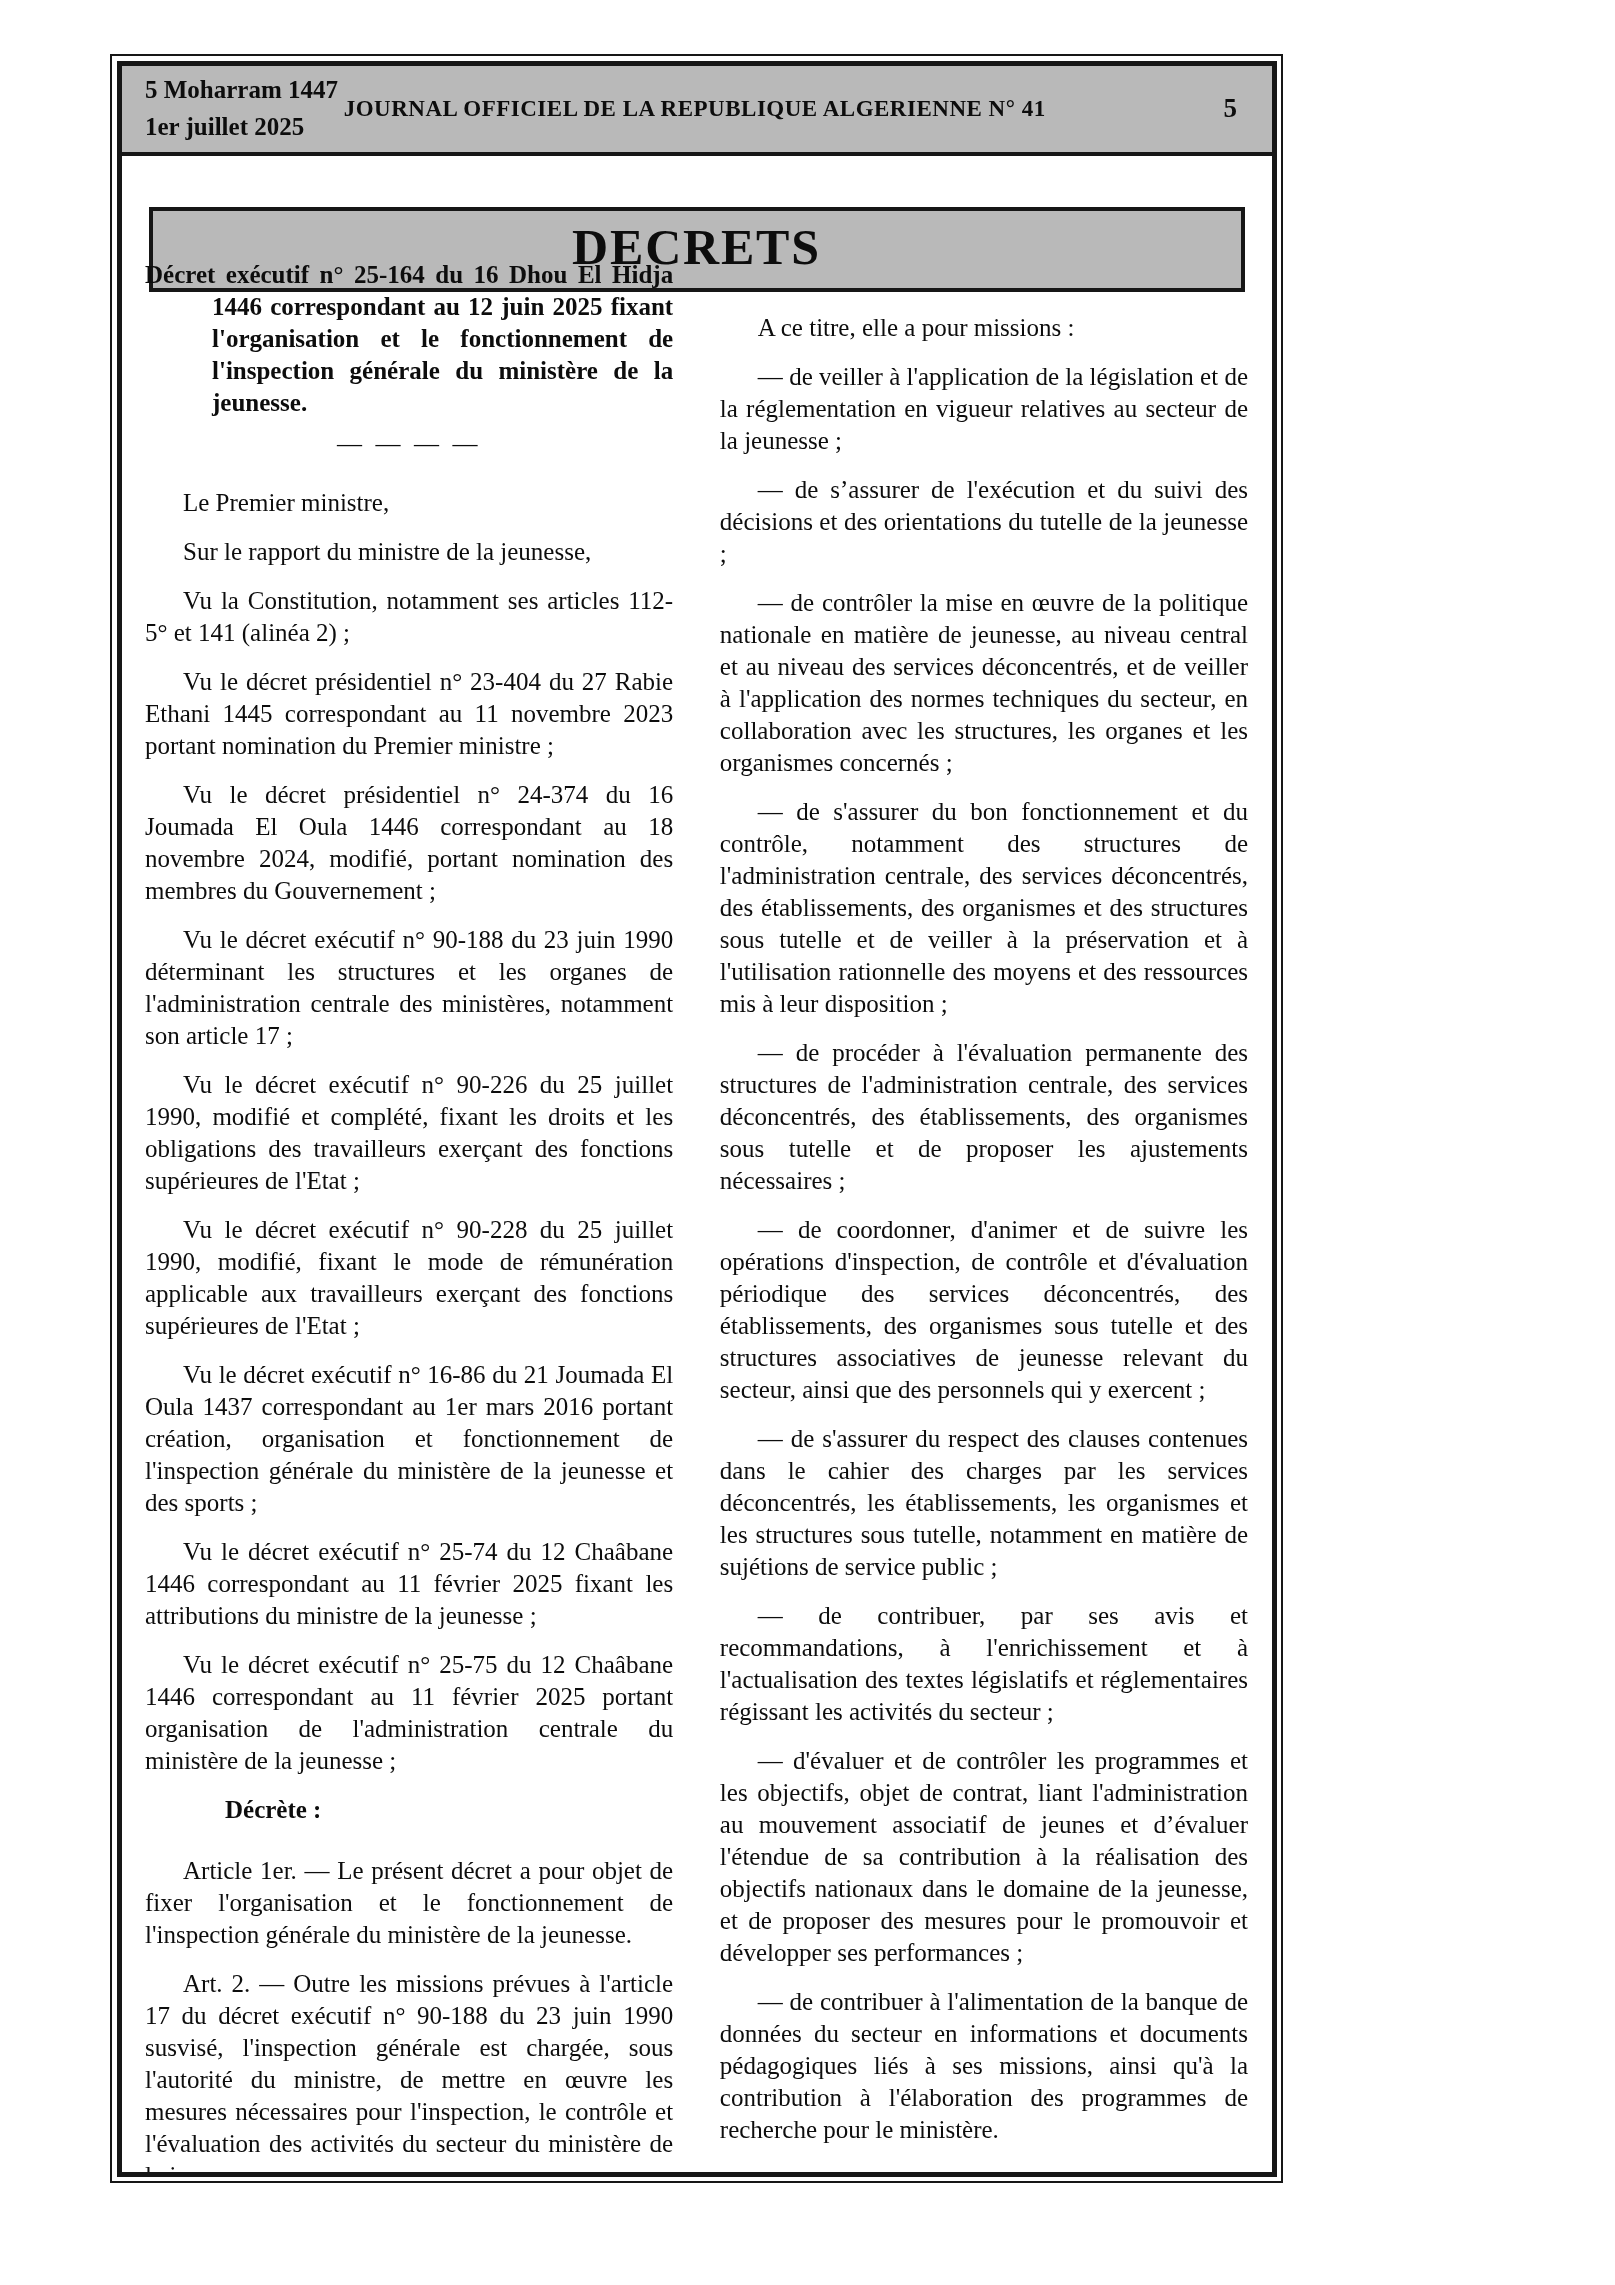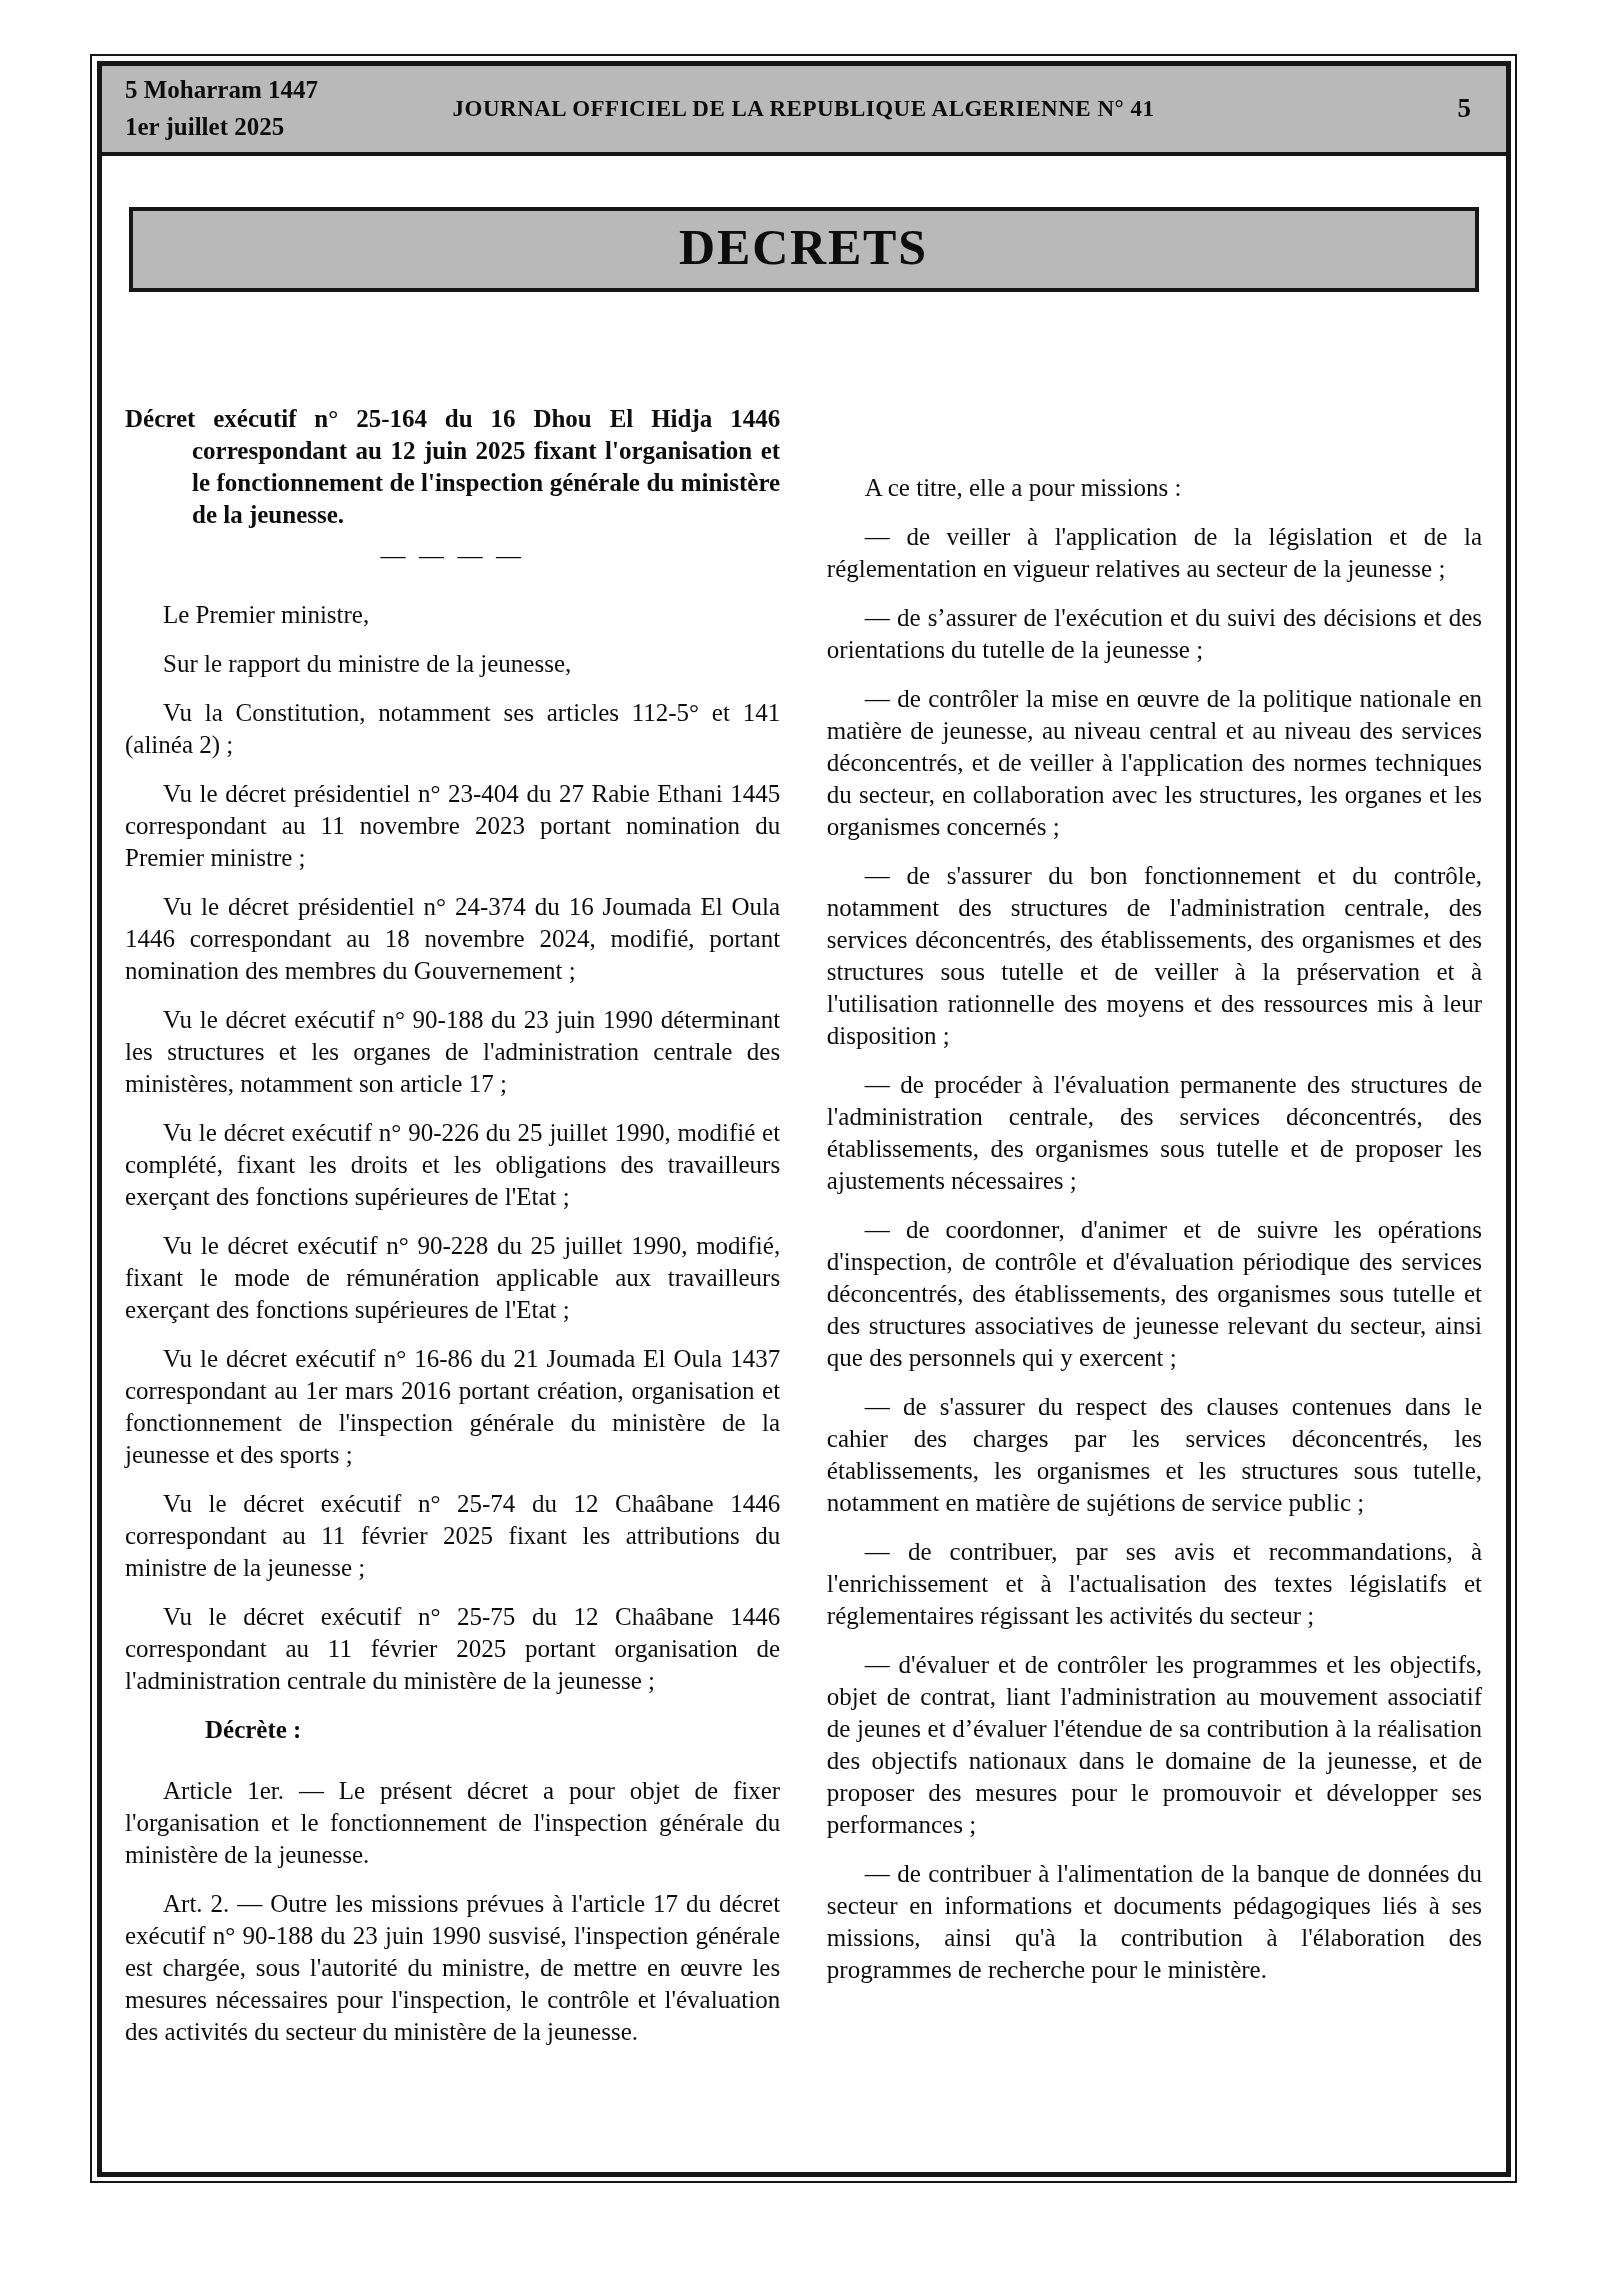--- a/index.html
+++ b/index.html
@@ -7,23 +7,23 @@
     padding: 0;
     background: #ffffff;
     width: 1616px;
     height: 2285px;
     font-family: "Liberation Serif", "DejaVu Serif", serif;
     color: #0d0d0d;
     position: relative;
   }
   .frame {
     position: absolute;
-    left: 90px;
+    left: 110px;
     top: 54px;
-    width: 1427px;
+    width: 1173px;
     height: 2129px;
     border: 2.7px solid var(--ink, #161616);
     padding: 4.5px;
     box-sizing: border-box;
   }
   .frame-inner {
     border: 5.4px solid var(--ink, #161616);
     width: 100%;
     height: 100%;
     box-sizing: border-box;

